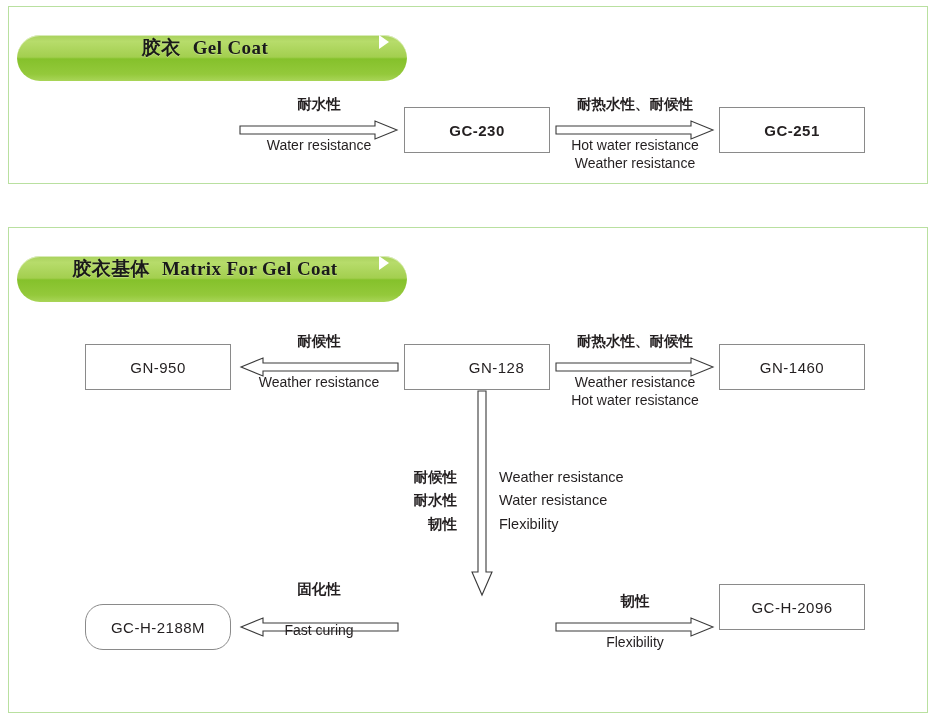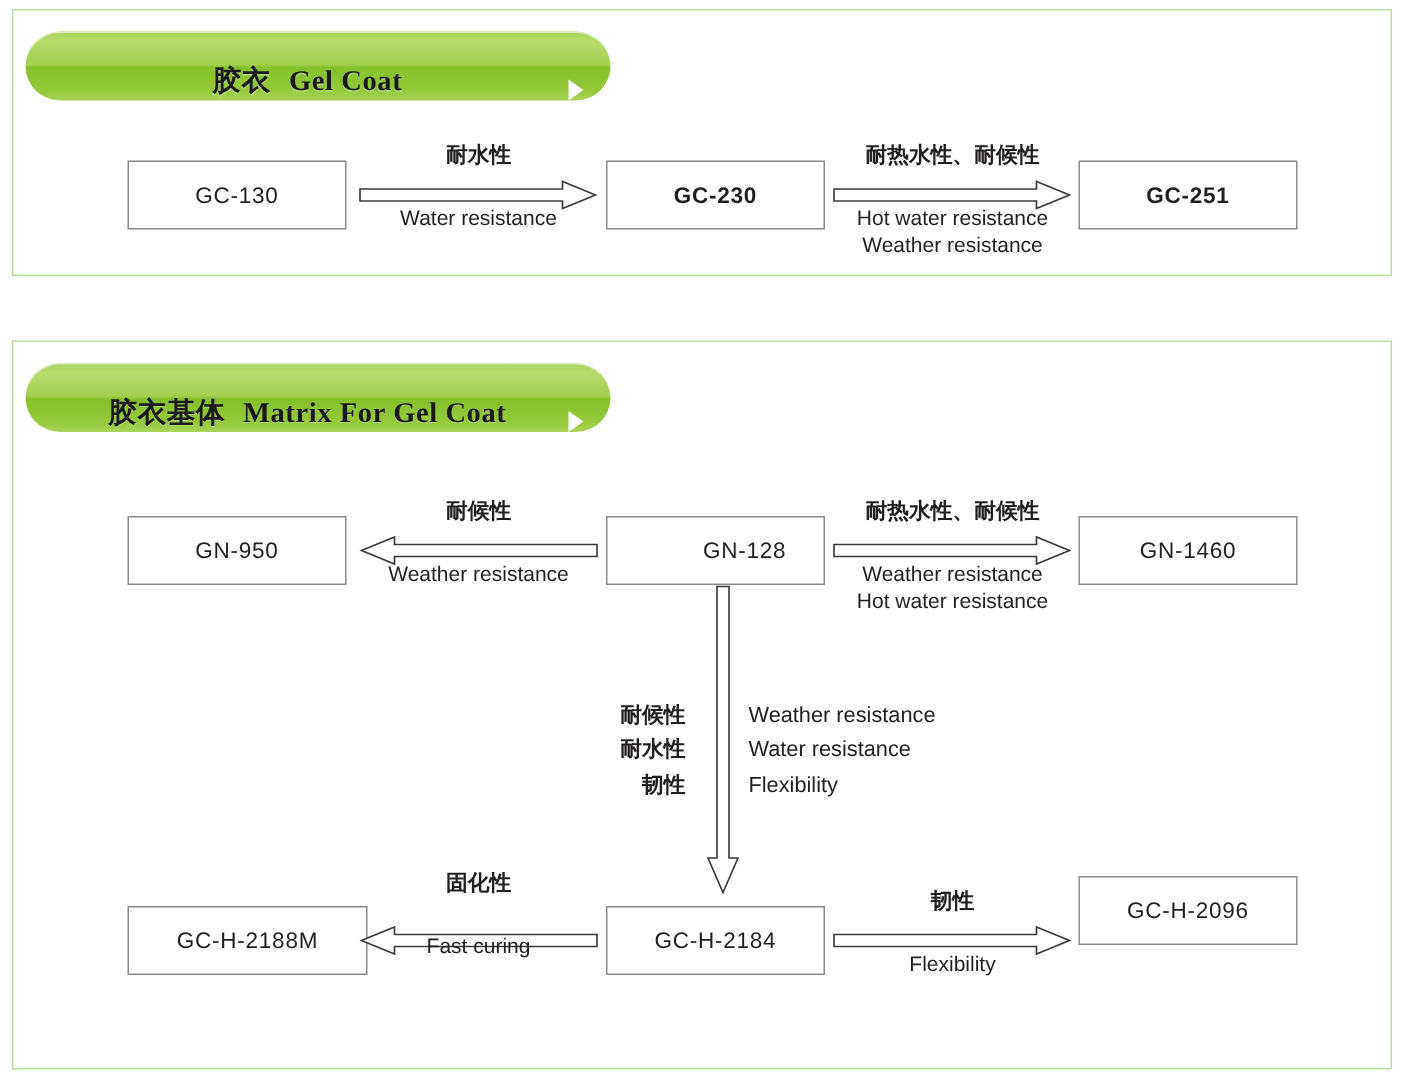--- a/index.html
+++ b/index.html
@@ -24,34 +24,34 @@
     box-sizing: border-box;
     background: #ffffff;
   }
   #panel-gelcoat { top: 6px;   height: 178px; }
   #panel-matrix  { top: 227px; height: 486px; }
 
   
   .header-pill {
     position: absolute;
     left: 8px;
-    top: 14px;
+    top: 28px;
     width: 390px;
     height: 46px;
     border-radius: 23px;
     background: linear-gradient(to bottom,
                 #a8d15c 0%,
                 #b7dc6b 14%,
                 #a3cf4f 48%,
                 #85c12b 52%,
                 #94c93b 85%,
                 #a9d558 100%);
     box-shadow: inset 0 1px 0 rgba(255,255,255,.55);
     display: flex;
-    align-items: flex-end;
+    align-items: flex-start;
     box-sizing: border-box;
     padding: 0 18px 0 0;
   }
   .header-pill .pill-text {
     flex: 1 1 auto;
     text-align: center;
     padding-left: 14px;
     font-family: "Liberation Serif", "DejaVu Serif", serif;
     font-weight: bold;
     font-size: 19px;
@@ -116,21 +116,20 @@
 
 <div class="panel" id="panel-gelcoat">
 
   <div class="header-pill">
     <div class="pill-text">
       <span class="cn">胶衣</span><span class="sp"></span><span>Gel Coat</span>
     </div>
     <span class="pill-arrow"></span>
   </div>
 
-  <div class="node" style="left:76px; top:100px; width:146px;">GC-130</div>
   <div class="node" style="left:395px; top:100px; width:146px;font-weight:bold;">GC-230</div>
   <div class="node" style="left:710px; top:100px; width:146px;font-weight:bold;">GC-251</div>
 
   <svg class="arrow-svg" style="left:230px; top:113px;" width="160" height="20" viewBox="0 0 160 20">
     <path d="M1 6 L136 6 L136 1 L158 10 L136 19 L136 14 L1 14 Z"></path>
   </svg>
   <div class="cap" style="left:230px; top:88px; width:160px;">
     <div class="cn">耐水性</div>
     <div class="en" style="margin-top:22px;">Water resistance</div>
   </div>
@@ -185,22 +184,21 @@
     <div>耐水性</div>
     <div>韧性</div>
   </div>
 
   <div class="vcap en-col" style="left:490px; top:238px; width:200px;">
     <div>Weather resistance</div>
     <div>Water resistance</div>
     <div>Flexibility</div>
   </div>
 
-  <div class="node" style="left:76px; top:376px; width:160px;">GC-H-2188M</div>
-  <div class="node" style="left:395px; top:376px; width:146px;">GC-H-2184</div>
+  <div class="node" style="left:76px; top:376px; width:146px;border-radius:18px;">GC-H-2188M</div>
   <div class="node" style="left:710px; top:356px; width:146px;">GC-H-2096</div>
 
   <svg class="arrow-svg" style="left:230px; top:389px;" width="160" height="20" viewBox="0 0 160 20">
     <path d="M159 6 L24 6 L24 1 L2 10 L24 19 L24 14 L159 14 Z"></path>
   </svg>
   <div class="cap" style="left:230px; top:352px; width:160px;">
     <div class="cn">固化性</div>
     <div class="en" style="margin-top:22px;">Fast curing</div>
   </div>
 

